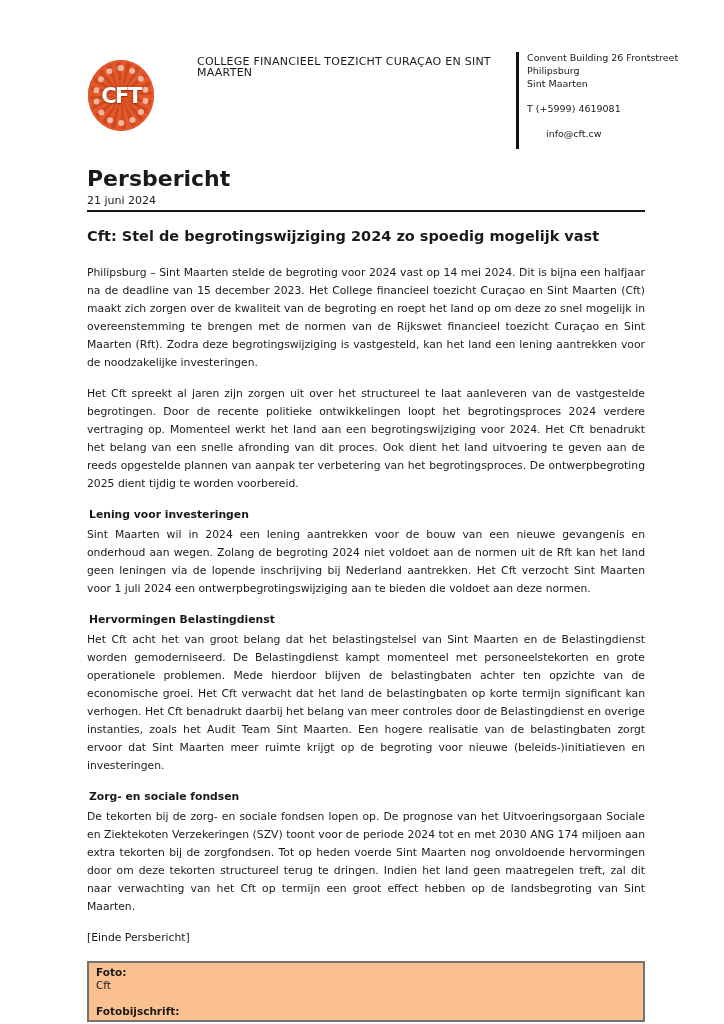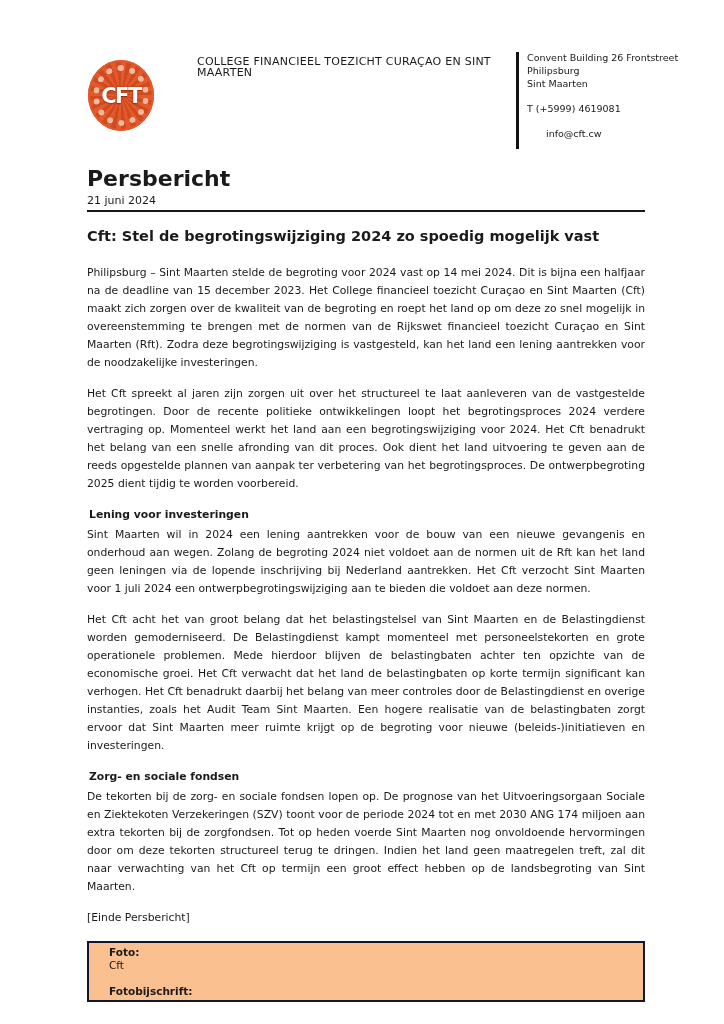--- a/index.html
+++ b/index.html
@@ -41,22 +41,22 @@
   .doc-date { font-size:11px; line-height:13px; margin-top:1px; }
   .rule { border-bottom:2px solid #161616; margin-top:3px; }
   .headline { font-size:14.5px; font-weight:bold; margin:15px 0 0 0; line-height:18px; }
   .para { font-size:10.8px; line-height:18px; text-align:justify; margin:13px 0 0 0; }
   .lead { font-weight:normal; margin-top:19px; }
   .section { margin-top:13px; }
   .section h3 { font-size:10.8px; line-height:18px; font-weight:bold; margin:2px; }
   .section .body { font-size:10.8px; line-height:18px; text-align:justify; margin:0; }
   .end-note { font-size:10.8px; line-height:18px; margin:13px 0 0 0; }
   .photo-box {
-    margin-top:14px; border:2px solid #0f172a; background:var(--photo-box-fill,#FAC090);
-    padding:3px 7px 2px 20px; font-size:10.5px; line-height:13px;
+    margin-top:14px; border:2px solid #737373; background:var(--photo-box-fill,#FAC090);
+    padding:3px 7px 2px 7px; font-size:10.5px; line-height:13px;
   }
   .pb-label { font-weight:bold; }
   .pb-blank { height:13px; }
 </style>
 </head>
 <body>
 
 <div class="page">
 
   <div>
@@ -85,20 +85,21 @@
 
     <p class="para lead">Philipsburg – Sint Maarten stelde de begroting voor 2024 vast op 14 mei 2024. Dit is bijna een halfjaar na de deadline van 15 december 2023. Het College financieel toezicht Curaçao en Sint Maarten (Cft) maakt zich zorgen over de kwaliteit van de begroting en roept het land op om deze zo snel mogelijk in overeenstemming te brengen met de normen van de Rijkswet financieel toezicht Curaçao en Sint Maarten (Rft). Zodra deze begrotingswijziging is vastgesteld, kan het land een lening aantrekken voor de noodzakelijke investeringen.</p>
     <p class="para">Het Cft spreekt al jaren zijn zorgen uit over het structureel te laat aanleveren van de vastgestelde begrotingen. Door de recente politieke ontwikkelingen loopt het begrotingsproces 2024 verdere vertraging op. Momenteel werkt het land aan een begrotingswijziging voor 2024. Het Cft benadrukt het belang van een snelle afronding van dit proces. Ook dient het land uitvoering te geven aan de reeds opgestelde plannen van aanpak ter verbetering van het begrotingsproces. De ontwerpbegroting 2025 dient tijdig te worden voorbereid.</p>
 
     <div class="section">
       <h3>Lening voor investeringen</h3>
       <p class="body">Sint Maarten wil in 2024 een lening aantrekken voor de bouw van een nieuwe gevangenis en onderhoud aan wegen. Zolang de begroting 2024 niet voldoet aan de normen uit de Rft kan het land geen leningen via de lopende inschrijving bij Nederland aantrekken. Het Cft verzocht Sint Maarten voor 1 juli 2024 een ontwerpbegrotingswijziging aan te bieden die voldoet aan deze normen.</p>
     </div>
 
     <div class="section">
+      <h3>Hervormingen Belastingdienst</h3>
       <p class="body">Het Cft acht het van groot belang dat het belastingstelsel van Sint Maarten en de Belastingdienst worden gemoderniseerd. De Belastingdienst kampt momenteel met personeelstekorten en grote operationele problemen. Mede hierdoor blijven de belastingbaten achter ten opzichte van de economische groei. Het Cft verwacht dat het land de belastingbaten op korte termijn significant kan verhogen. Het Cft benadrukt daarbij het belang van meer controles door de Belastingdienst en overige instanties, zoals het Audit Team Sint Maarten. Een hogere realisatie van de belastingbaten zorgt ervoor dat Sint Maarten meer ruimte krijgt op de begroting voor nieuwe (beleids-)initiatieven en investeringen.</p>
     </div>
 
     <div class="section">
       <h3>Zorg- en sociale fondsen</h3>
       <p class="body">De tekorten bij de zorg- en sociale fondsen lopen op. De prognose van het Uitvoeringsorgaan Sociale en Ziektekoten Verzekeringen (SZV) toont voor de periode 2024 tot en met 2030 ANG 174 miljoen aan extra tekorten bij de zorgfondsen. Tot op heden voerde Sint Maarten nog onvoldoende hervormingen door om deze tekorten structureel terug te dringen. Indien het land geen maatregelen treft, zal dit naar verwachting van het Cft op termijn een groot effect hebben op de landsbegroting van Sint Maarten.</p>
     </div>
 
     <p class="end-note">[Einde Persbericht]</p>
 

